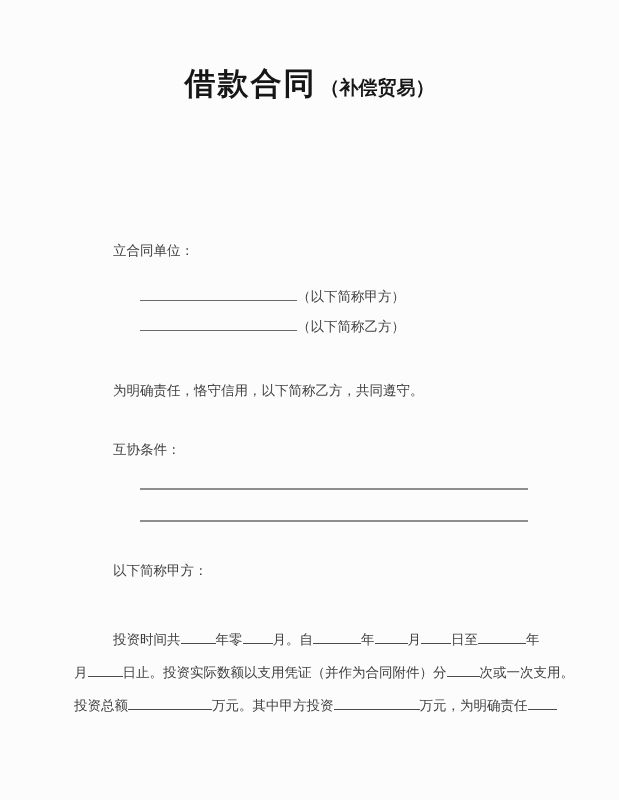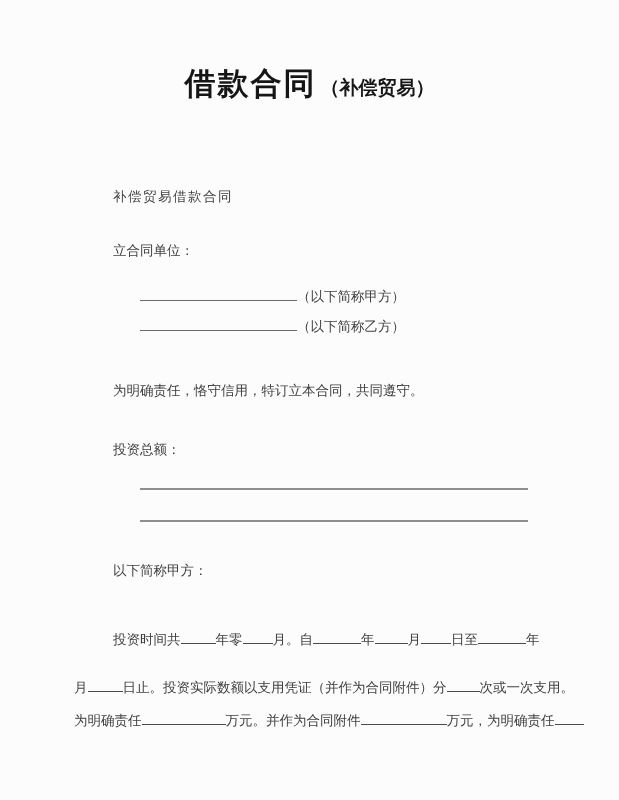--- a/index.html
+++ b/index.html
@@ -28,21 +28,21 @@
   .title-paren{
     font-size:19px;font-weight:bold;margin-left:4px;letter-spacing:0px;
   }
   .line{
     position:absolute;left:113px;
     font-size:13.5px;line-height:18px;
     white-space:nowrap;
   }
   .subtitle{letter-spacing:1.5px;}
   .party{left:140px;}
-  .body-margin{left:74px;margin-top:15px;}
+  .body-margin{left:74px;}
   .blank{
     display:inline-block;
     height:14px;
     border-bottom:1px solid var(--blank-line,#4a4a4a);
     vertical-align:baseline;
   }
   .party .blank{
     border-bottom:1.5px solid #6a6a6a;
   }
   .rule{
@@ -52,37 +52,36 @@
 </style>
 </head>
 <body>
 
 <div class="page">
 
   <div class="title">
     <span class="title-main">借款合同</span><span class="title-paren">（补偿贸易）</span>
   </div>
 
-  <div class="line subtitle" style="top:188px">补偿贸易借款合同</div>
 
   <div class="line" style="top:242px">立合同单位：</div>
 
   <div class="line party" style="top:316px"><span class="blank" style="width: 157px;"></span><span>（以下简称乙方）</span></div>
 
   <div class="line party" style="top:286px"><span class="blank" style="width: 157px;"></span><span>（以下简称甲方）</span></div>
 
-  <div class="line" style="top:382px">为明确责任，恪守信用，特订立本合同，共同遵守。</div>
+  <div class="line" style="top:382px">为明确责任，恪守信用，以下简称乙方，共同遵守。</div>
 
-  <div class="line" style="top:441px">投资总额：</div>
+  <div class="line" style="top:441px">互协条件：</div>
 
   <div class="rule" style="top:488px"></div>
 
   <div class="rule" style="top:520px"></div>
 
   <div class="line" style="top:562px">以下简称甲方：</div>
 
   <div class="line" style="top:629px"><span>投资时间共</span><span class="blank" style="width: 35px;"></span><span>年零</span><span class="blank" style="width: 30px;"></span><span>月。自</span><span class="blank" style="width: 48px;"></span><span>年</span><span class="blank" style="width: 33px;"></span><span>月</span><span class="blank" style="width: 30px;"></span><span>日至</span><span class="blank" style="width: 48px;"></span><span>年</span></div>
 
   <div class="line body-margin" style="top:662px"><span>月</span><span class="blank" style="width: 35px;"></span><span>日止。投资实际数额以支用凭证（并作为合同附件）分</span><span class="blank" style="width: 33px;"></span><span>次或一次支用。</span></div>
 
-  <div class="line body-margin" style="top:695px"><span>为明确责任</span><span class="blank" style="width: 84px;"></span><span>万元。并作为合同附件</span><span class="blank" style="width: 86px;"></span><span>万元，为明确责任</span><span class="blank" style="width: 29px;"></span></div>
+  <div class="line body-margin" style="top:695px"><span>投资总额</span><span class="blank" style="width: 84px;"></span><span>万元。其中甲方投资</span><span class="blank" style="width: 86px;"></span><span>万元，为明确责任</span><span class="blank" style="width: 29px;"></span></div>
 
 </div>
 
 </body></html>

